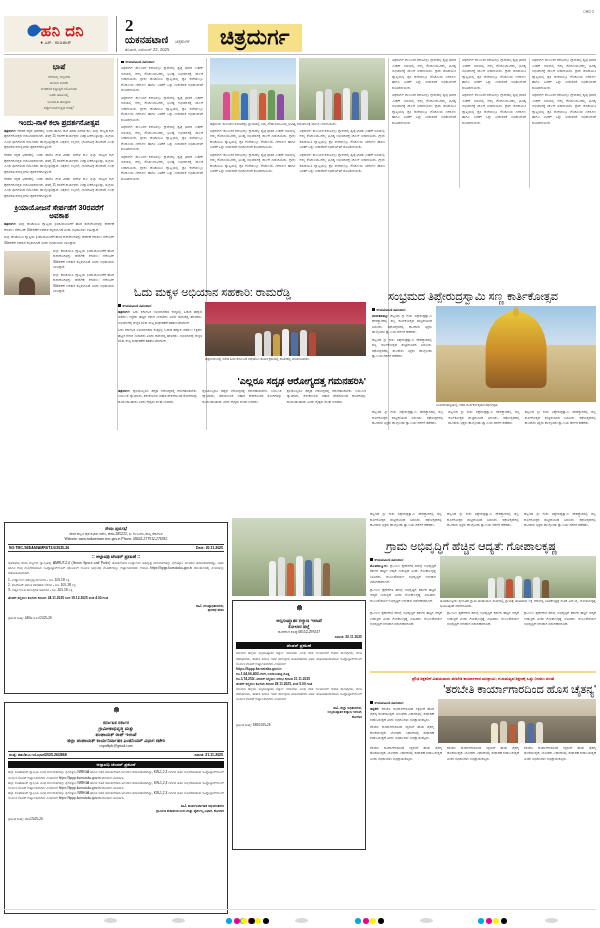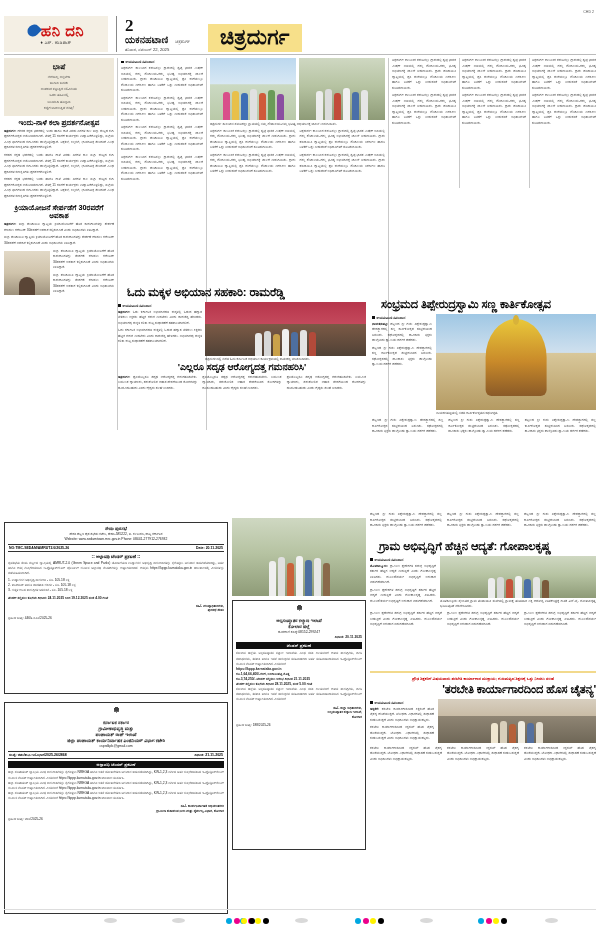--- a/index.html
+++ b/index.html
@@ -62,21 +62,21 @@
   .col { min-width:0; }
   .c1 { width:110px; flex:0 0 110px; }
 
   
   .txt { font-size:3.4px; line-height:1.62; color:#333; text-align:justify; letter-spacing:.02px; }
   .txt p { margin-bottom:2px; }
   .lead { font-weight:bold; color:#111; }
 
   .hl-s { font-size:7.3px; font-weight:bold; color:#000; line-height:1.12; margin:3px 0 2px 0; }
   .hl-m { font-size:9.4px; font-weight:bold; color:#000; line-height:1.12; margin:3px 0 2px 0; }
-  .hl-l { font-size:11.4px; font-weight:bold; color:#000; line-height:1.1; margin:2px 0 3px 9px; letter-spacing:-.15px;}
+  .hl-l { font-size:11.4px; font-weight:normal; color:#000; line-height:1.1; margin:2px 0 3px 16px; letter-spacing:-.15px;}
   .kicker { font-size:4.2px; font-weight:bold; color:#c00; text-align:center; line-height:1.2; margin-bottom:1px; }
 
   .byline { font-size:3.6px; font-weight:bold; color:#111; margin:2px 0 2px 0; display:flex; align-items:center; gap:2px;}
   .sq { width:2.6px; height:2.6px; background:#111; display:inline-block; }
 
   .cap { font-size:3.5px; color:#222; line-height:1.45; margin-top:1.5px; text-align:justify; }
 
   
   .tintbox { background:#efe9db; padding:4px 6px 5px 6px; text-align:center; }
   .tintbox .bt { font-size:7.2px; font-weight:bold; color:#111; margin-bottom:3px; }
@@ -276,30 +276,30 @@
             <div class="fig" style="height:70%;background:#c9a14a;"></div>
             <div class="fig" style="height:84%;background:#efefef;"></div>
             <div class="fig" style="height:74%;background:#4e6fa0;"></div>
             <div class="fig" style="height:82%;background:#e3e3e3;"></div>
             <div class="fig" style="height:76%;background:#b24a3a;"></div>
           </div>
         </div>
         <div class="cap">ಚಿತ್ರದುರ್ಗದಲ್ಲಿ ನಡೆದ ಓದು ಕರ್ನಾಟಕ ಅಭಿಯಾನ ಕಾರ್ಯಕ್ರಮದಲ್ಲಿ ರಾಮರೆಡ್ಡಿ ಮಾತನಾಡಿದರು.</div>
       </div>
     </div>
-    <div class="hl-m" style="text-align:center;margin-top:0;">'ಎಲ್ಲರೂ ಸದೃಢ ಆರೋಗ್ಯದತ್ತ ಗಮನಹರಿಸಿ'</div>
+    <div class="hl-m" style="text-align:right;margin-top:14px;">'ಎಲ್ಲರೂ ಸದೃಢ ಆರೋಗ್ಯದತ್ತ ಗಮನಹರಿಸಿ'</div>
     <div class="txt" style="column-count:3;column-gap:5px;">
       <p><span class="lead">ಚಿತ್ರದುರ್ಗ:</span>
       <span>ಪ್ರತಿಯೊಬ್ಬರೂ ಸದೃಢ ಆರೋಗ್ಯದತ್ತ ಗಮನಹರಿಸಬೇಕು. ನಿಯಮಿತ ವ್ಯಾಯಾಮ, ಸಮತೋಲಿತ ಆಹಾರ ಸೇವನೆಯಿಂದ ರೋಗಗಳನ್ನು ದೂರವಿಡಬಹುದು ಎಂದು ವೈದ್ಯರು ಸಲಹೆ ನೀಡಿದರು.</span></p>
       <p>ಪ್ರತಿಯೊಬ್ಬರೂ ಸದೃಢ ಆರೋಗ್ಯದತ್ತ ಗಮನಹರಿಸಬೇಕು. ನಿಯಮಿತ ವ್ಯಾಯಾಮ, ಸಮತೋಲಿತ ಆಹಾರ ಸೇವನೆಯಿಂದ ರೋಗಗಳನ್ನು ದೂರವಿಡಬಹುದು ಎಂದು ವೈದ್ಯರು ಸಲಹೆ ನೀಡಿದರು.</p>
       <p>ಪ್ರತಿಯೊಬ್ಬರೂ ಸದೃಢ ಆರೋಗ್ಯದತ್ತ ಗಮನಹರಿಸಬೇಕು. ನಿಯಮಿತ ವ್ಯಾಯಾಮ, ಸಮತೋಲಿತ ಆಹಾರ ಸೇವನೆಯಿಂದ ರೋಗಗಳನ್ನು ದೂರವಿಡಬಹುದು ಎಂದು ವೈದ್ಯರು ಸಲಹೆ ನೀಡಿದರು.</p>
     </div>
   </div>
 
-  <div style="position:absolute;left:372px;top:296px;width:224px;">
+  <div style="position:absolute;left:372px;top:288px;width:224px;">
     <div class="hl-l">ಸಂಭ್ರಮದ ತಿಪ್ಪೇರುದ್ರಸ್ವಾಮಿ ಸಣ್ಣ ಕಾರ್ತಿಕೋತ್ಸವ</div>
     <div style="display:flex;gap:4px;">
       <div style="width:60px;">
         <div class="byline">
           <span class="sq"></span>
           <span>ಉದಯವಾಣಿ ಸಮಾಚಾರ</span>
         </div>
         <div class="txt">
           <p><span class="lead">ನಾಯಕನಹಟ್ಟಿ:</span>
           <span>ಪಟ್ಟಣದ ಶ್ರೀ ಗುರು ತಿಪ್ಪೇರುದ್ರಸ್ವಾಮಿ ದೇವಸ್ಥಾನದಲ್ಲಿ ಸಣ್ಣ ಕಾರ್ತಿಕೋತ್ಸವ ಸಂಭ್ರಮದಿಂದ ಜರುಗಿತು. ರಥೋತ್ಸವದಲ್ಲಿ ಸಾವಿರಾರು ಭಕ್ತರು ಪಾಲ್ಗೊಂಡು ಸ್ವಾಮಿಯ ದರ್ಶನ ಪಡೆದರು.</span></p>

